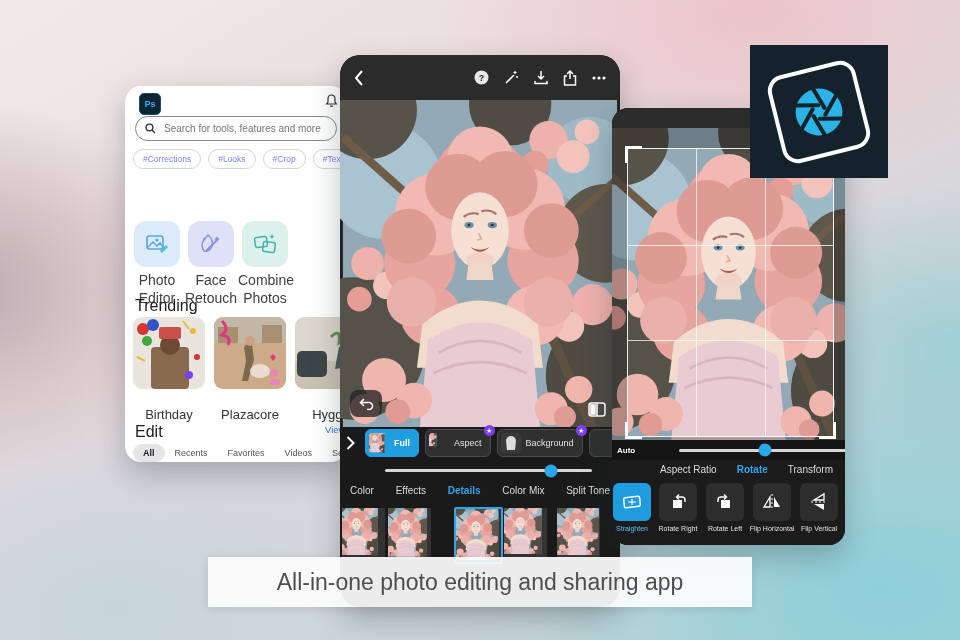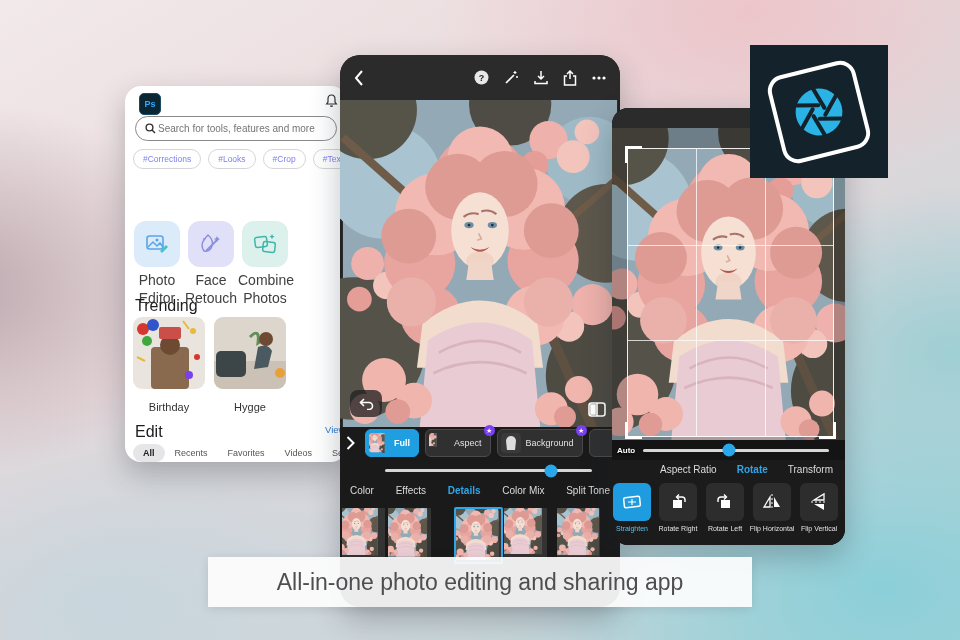--- a/index.html
+++ b/index.html
@@ -19,34 +19,34 @@
   
   .phone{position:absolute;overflow:hidden;box-shadow:0 12px 30px rgba(30,40,50,.28);}
   .phone-home{left:125px;top:86px;width:222px;height:376px;background:#fff;border-radius:16px;z-index:2;}
   .phone-editor{left:340px;top:55px;width:280px;height:552px;background:#1a1a1a;border-radius:20px;z-index:3;color:#eee;}
   .phone-crop{left:612px;top:108px;width:233px;height:437px;background:#141414;border-radius:16px;z-index:4;color:#eee;}
 
   
   .ps-badge{left:14px;top:7px;width:20px;height:20px;border-radius:5px;background:#0b2633;
     color:#31a8ff;font-size:9px;font-weight:bold;display:flex;align-items:center;justify-content:center;border:1px solid #1d4a63;}
   .home-search{left:10px;top:30px;width:202px;height:25px;border:1px solid #8a8a8a;border-radius:13px;
-    display:flex;align-items:center;padding:0 9px;box-sizing:border-box;background:#fff;}
+    display:flex;align-items:center;gap:6px;padding:0 9px;box-sizing:border-box;background:#fff;}
   .home-search input{border:none;outline:none;flex:1;font-size:10px;color:#444;background:transparent;
     font-family:"Liberation Sans",sans-serif;}
   .chiprow{left:8px;top:63px;display:flex;gap:7px;width:260px;}
   .hchip{border:1px solid #d5d5d8;border-radius:11px;padding:4px 9px;font-size:8.5px;color:#7f82ee;white-space:nowrap;background:#fff;}
   .qa-row{left:5px;top:135px;display:flex;width:218px;}
   .qa{width:54px;text-align:center;}
   .qa-tile{width:46px;height:46px;border-radius:12px;margin:0 auto;display:flex;align-items:center;justify-content:center;}
   .qa-label{font-size:14px;color:#3f3f42;margin-top:5px;line-height:1.25;}
   .sect-title{font-size:16px;font-weight:normal;color:#1c1c1e;}
   .trend-row{left:8px;top:231px;display:flex;gap:9px;width:260px;}
   .trend{width:72px;text-align:center;}
   .trend-img{width:72px;height:72px;border-radius:9px;overflow:hidden;}
-  .trend-label{font-size:11px;color:#333;margin-top:12px;}
+  .trend-label{font-size:13px;color:#333;margin-top:18px;}
   .viewall{font-size:9.5px;color:#2b7cd9;}
   .edittabs{left:8px;top:358px;display:flex;align-items:center;gap:0;width:250px;}
   .etab{font-size:9px;color:#555;padding:4px 10px;white-space:nowrap;}
   .etab.sel{background:#e6e6e9;border-radius:10px;color:#222;font-weight:bold;}
   .editthumbs{left:8px;top:382px;display:flex;gap:6px;width:260px;}
   .ethumb{width:54px;height:55px;border-radius:8px;overflow:hidden;flex:none;}
 
   
   .ed-topbar{left:0;top:0;width:280px;height:45px;background:#2b2b2b;display:flex;align-items:center;
     padding:0 14px;box-sizing:border-box;border-radius:20px 20px 0 0;}
@@ -72,21 +72,21 @@
   .fthumb.sel{border:2px solid #2ea6ea;width:45px;height:53px;border-radius:2px;}
 
   
   .cr-topbar{left:0;top:0;width:233px;height:20px;background:#2b2b2b;display:flex;align-items:center;justify-content:flex-end;
     gap:14px;padding:0 12px;box-sizing:border-box;border-radius:16px 16px 0 0;}
   .cr-image{left:0;top:20px;width:233px;height:312px;overflow:hidden;background:#222;}
   .cropframe{position:absolute;left:15px;top:20px;width:205px;height:287px;border:1px solid rgba(255,255,255,.9);
     box-shadow:0 0 0 400px rgba(0,0,0,.25);}
   .gridline{position:absolute;background:rgba(255,255,255,.75);}
   .handle{position:absolute;width:14px;height:14px;border:0 solid #fff;}
-  .cr-sliderrow{left:0;top:334px;width:253px;height:16px;display:flex;align-items:center;}
+  .cr-sliderrow{left:0;top:334px;width:253px;height:16px;display:flex;align-items:center;justify-content:space-between;}
   .autolabel{font-size:8px;font-weight:bold;color:#fff;margin-left:5px;text-shadow:0 1px 2px #000;}
   .cr-tabs{left:0;top:352px;width:233px;height:18px;display:flex;justify-content:flex-end;gap:20px;padding-right:12px;box-sizing:border-box;background:#1b1b1b;align-items:center;}
   .cr-panel{left:0;top:370px;width:233px;height:67px;background:#1b1b1b;}
   .tool{position:absolute;text-align:center;width:48px;}
   .tool-tile{width:38px;height:38px;border-radius:6px;background:#2d2d2d;margin:0 auto;display:flex;align-items:center;justify-content:center;}
   .tool.sel .tool-tile{background:#1f9ce0;}
   .tool-label{font-size:7px;color:#e2e2e2;margin-top:3px;line-height:1.3;}
   .tool.sel .tool-label{color:#59c2f2;}
 
   
@@ -264,20 +264,38 @@
               <circle cx="64" cy="40" r="3" fill="#d5372f"></circle>
               <circle cx="56" cy="58" r="4" fill="#7b3ff2"></circle>
               <path d="M50 4 l6 8 M4 40 l8 4" stroke="#e8b93a" stroke-width="2"></path>
             </svg>
         </div>
         <div class="trend-label">Birthday</div>
       </div>
       <div class="trend">
         <div class="trend-img">
           <svg class="fillimg" viewBox="0 0 72 72">
+              <rect width="72" height="72" fill="#cdab89"></rect>
+              <rect y="0" width="72" height="26" fill="#c3b7a6"></rect>
+              <rect x="4" y="10" width="20" height="16" fill="#a98f72"></rect>
+              <rect x="48" y="8" width="20" height="18" fill="#a98f72"></rect>
+              <path d="M30 30 q4-6 8-2 l2 14 -6 22 h-6 l4-20z" fill="#7d6a4d"></path>
+              <circle cx="36" cy="24" r="5" fill="#caa184"></circle>
+              <ellipse cx="46" cy="54" rx="10" ry="7" fill="#e8ddd0"></ellipse>
+              <path d="M8 4 q8 8 0 14 q10 2 6 10" stroke="#e0357f" stroke-width="3" fill="none"></path>
+              <path d="M56 40 l3 4 3-4 -3-3z" fill="#e0357f"></path>
+              <circle cx="60" cy="56" r="4" fill="#e887b4"></circle>
+              <rect x="56" y="62" width="10" height="6" rx="2" fill="#e887b4"></rect>
+            </svg>
+        </div>
+        <div class="trend-label">Plazacore</div>
+      </div>
+      <div class="trend">
+        <div class="trend-img">
+          <svg class="fillimg" viewBox="0 0 72 72">
               <rect width="72" height="72" fill="#ddd6cd"></rect>
               <rect y="44" width="72" height="28" fill="#cbc2b5"></rect>
               <rect x="2" y="34" width="30" height="26" rx="5" fill="#3c4648"></rect>
               <path d="M36 20 q10-10 8 6 q12-8 6 8" stroke="#5f8f56" stroke-width="3" fill="none"></path>
               <circle cx="52" cy="22" r="7" fill="#6e4a33"></circle>
               <path d="M44 30 q10-4 14 4 l-4 16 -14 2z" fill="#4a5a60"></path>
               <circle cx="66" cy="56" r="5" fill="#e8a13a"></circle>
             </svg>
         </div>
         <div class="trend-label">Hygge</div>

